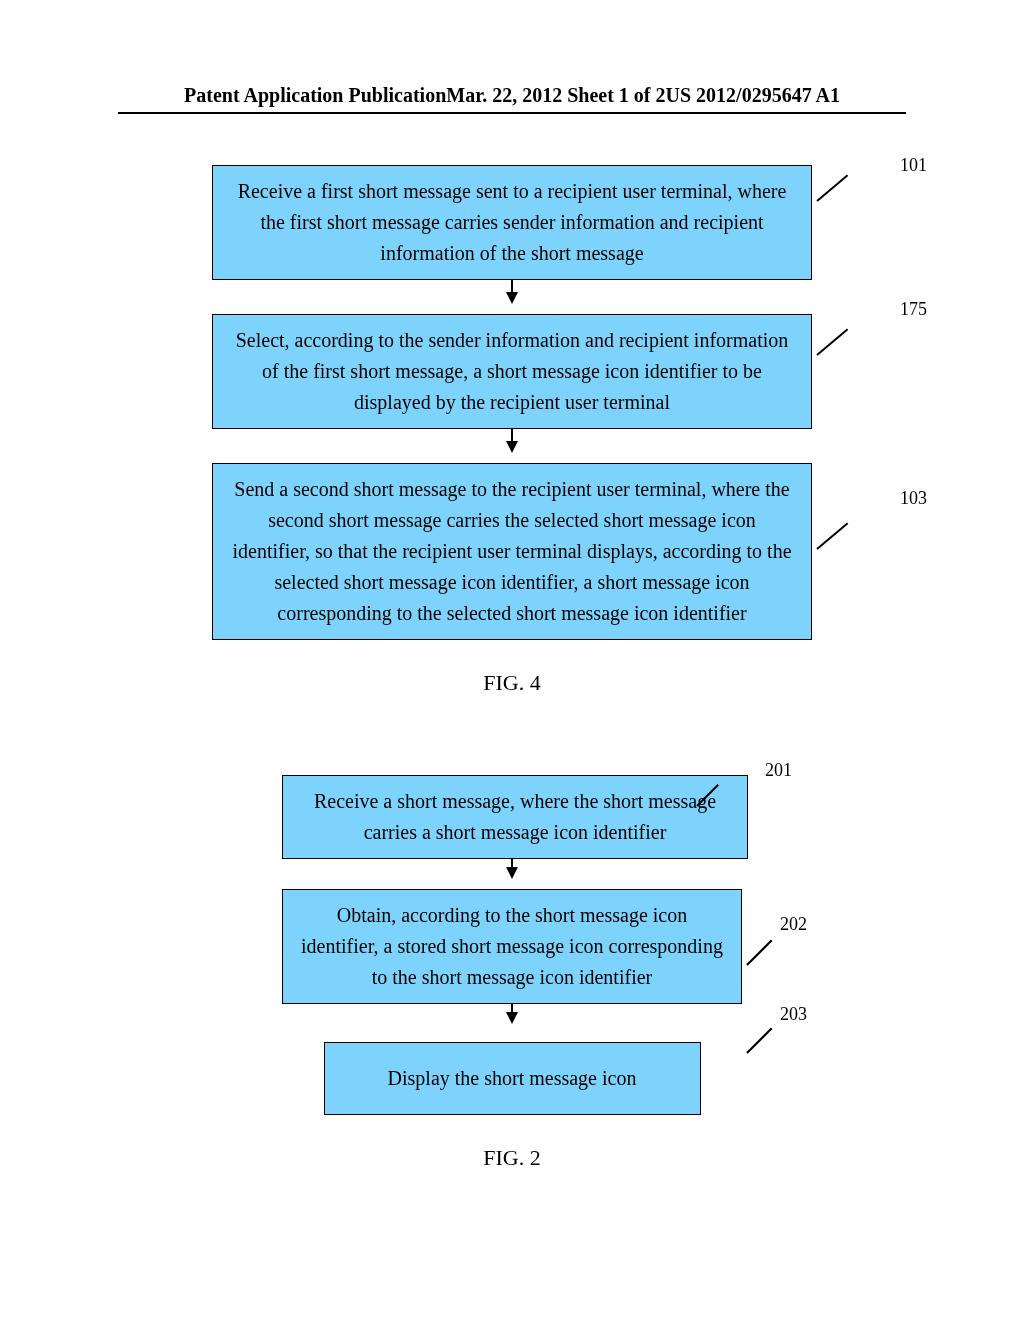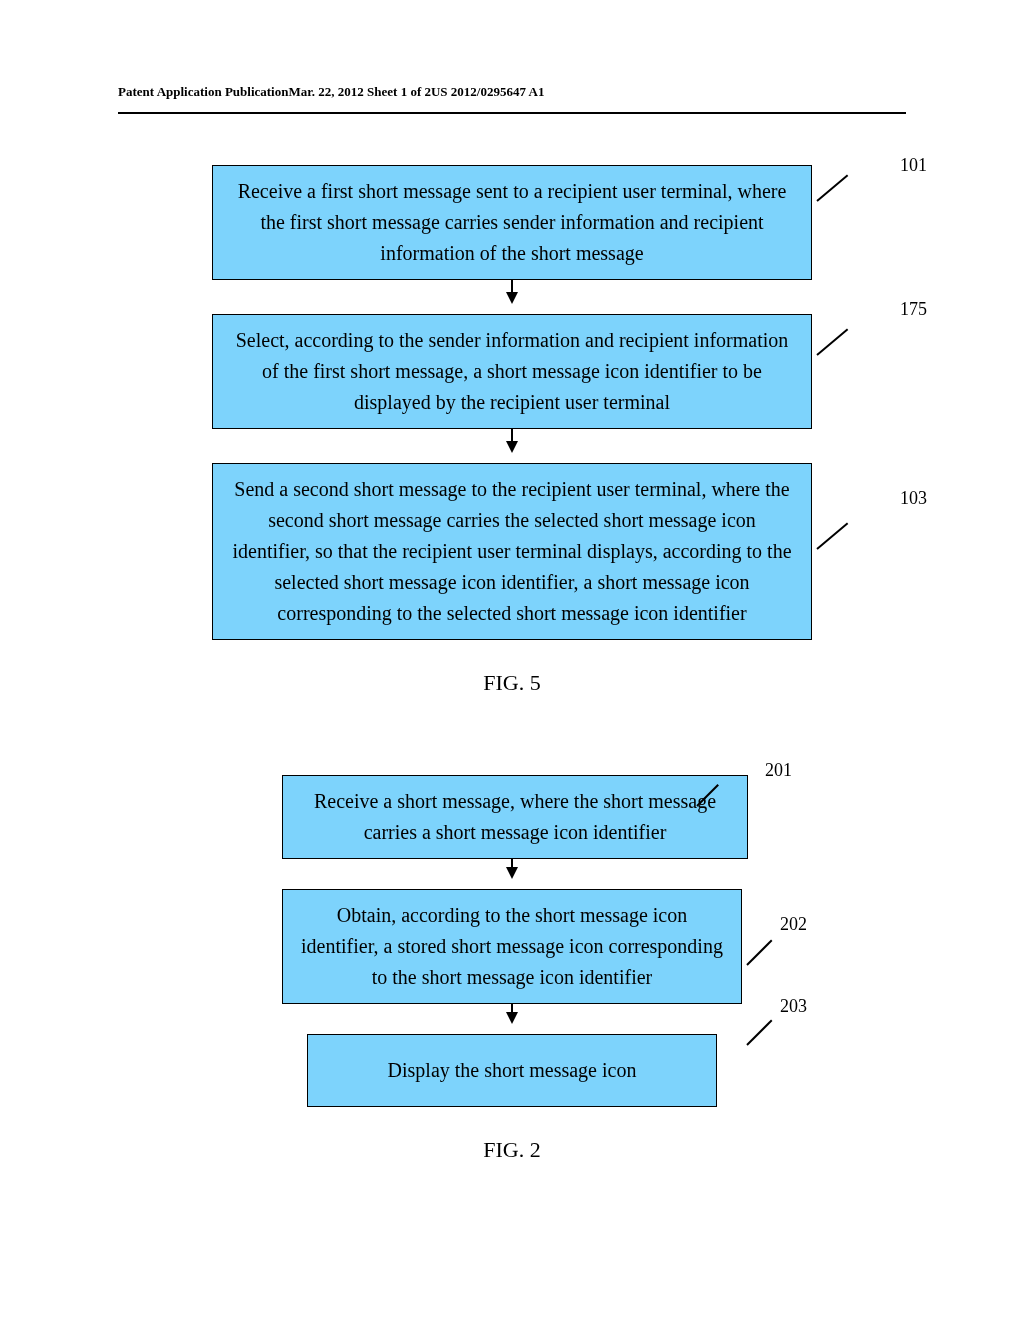--- a/index.html
+++ b/index.html
@@ -9,24 +9,24 @@
       background: white;
       font-family: Georgia, 'Times New Roman', serif;
       position: relative;
     }
     .header {
       position: absolute;
       top: 84px;
       left: 0;
       right: 0;
       display: flex;
-      justify-content: flex-start;
+      justify-content: center;
       padding: 0 118px;
       font-weight: bold;
-      font-size: 13px;
+      font-size: 20px;
     }
     .header-rule {
       position: absolute;
       top: 112px;
       left: 118px;
       right: 118px;
       border-top: 2px solid black;
     }
     .figure-container {
       position: absolute;
@@ -130,21 +130,21 @@
 
     <div class="row">
       <div class="box">
         <span>Send a second short message to the recipient user terminal, where the second short message carries the selected short message icon identifier, so that the recipient user terminal displays, according to the selected short message icon identifier, a short message icon corresponding to the selected short message icon identifier</span>
       </div>
       <span class="ref-num" style="top:25px; right:-115px;text-align:right;">103</span>
       <div class="ref-line" style="top:85px; right:-45px; transform:rotate(-40deg);"></div>
     </div>
 
   </div>
-  <div class="fig-caption">FIG. 5</div>
+  <div class="fig-caption">FIG. 4</div>
 </div>
 
 <div class="figure-container fig2">
   <div class="flowchart fc2">
 
     <div class="row">
       <div class="box" style="width:466px; margin:0 auto;">
         <span>Receive a short message, where the short message carries a short message icon identifier</span>
       </div>
       <span class="ref-num" style="top:-15px; right:-50px;font-family:Liberation Serif, serif;">201</span>
@@ -163,20 +163,20 @@
       <div class="ref-line" style="top:75px; right:-40px; width:35px; transform:rotate(-45deg);"></div>
     </div>
 
     <div class="arrow-wrap" style="height:30px;">
         <div class="arrow" style="height:18px;"></div>
       </div>
 
     <div class="row">
       <span class="ref-num" style="top:-38px; right:-65px;">203</span>
       <div class="ref-line" style="top:10px; right:-40px; width:35px; transform:rotate(-45deg);"></div>
-      <div class="box" style="width:410px; margin:0 auto; padding:20px 16px;">
+      <div class="box" style="width:377px; margin:8px auto; padding:20px 16px;">
         <span>Display the short message icon</span>
       </div>
     </div>
 
   </div>
   <div class="fig-caption">FIG. 2</div>
 </div>
 
 </body></html>

